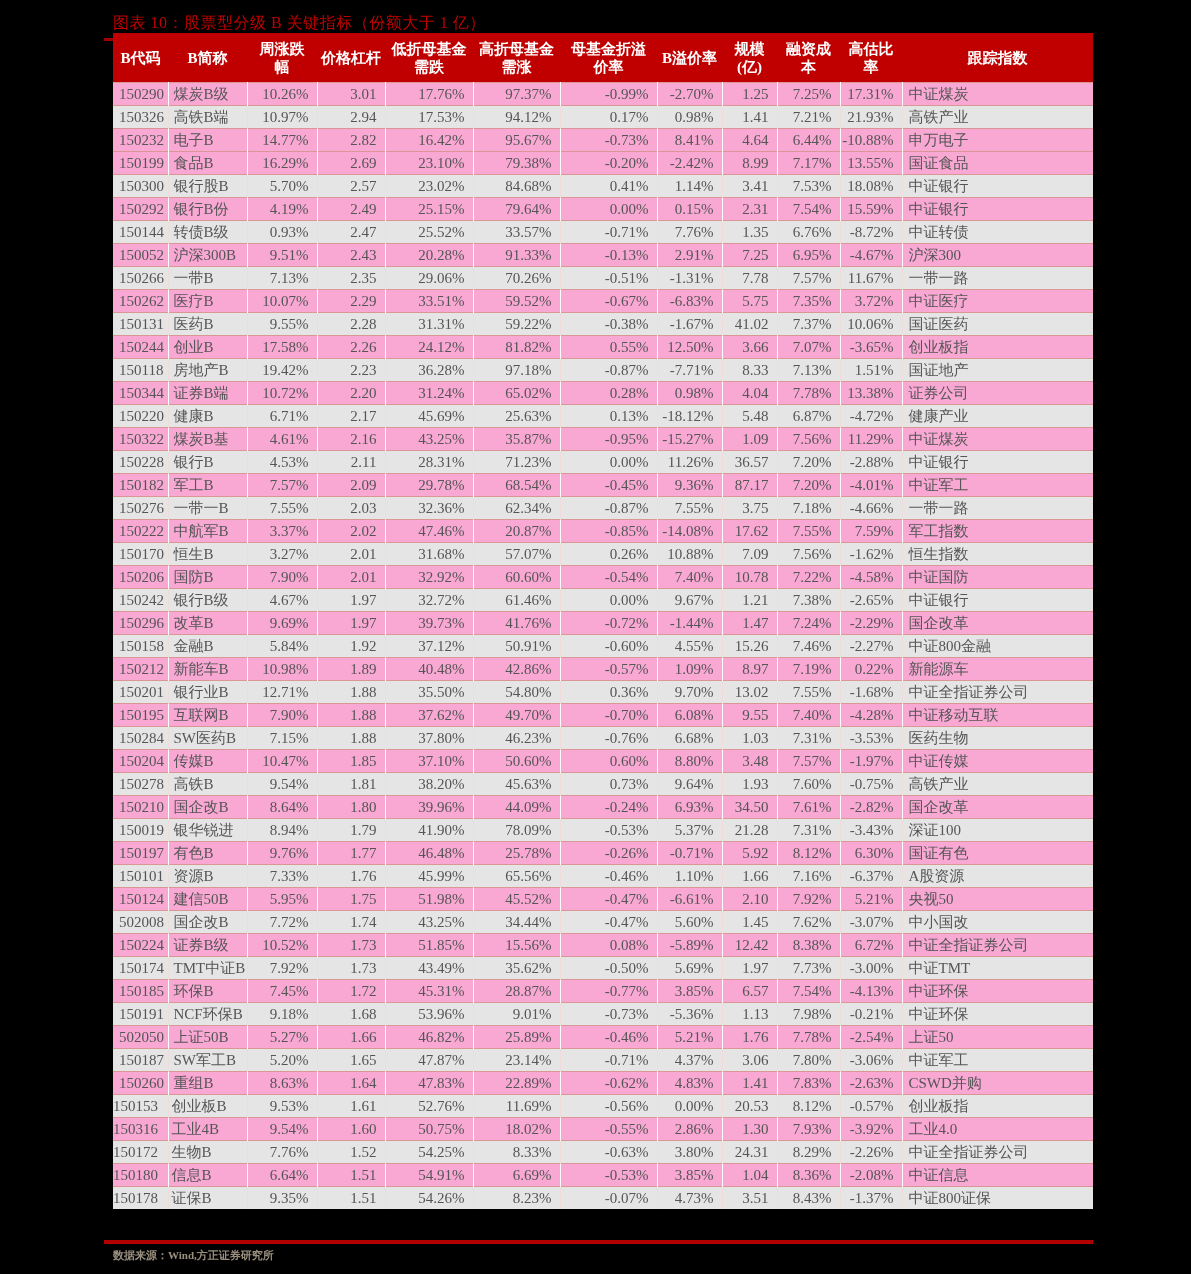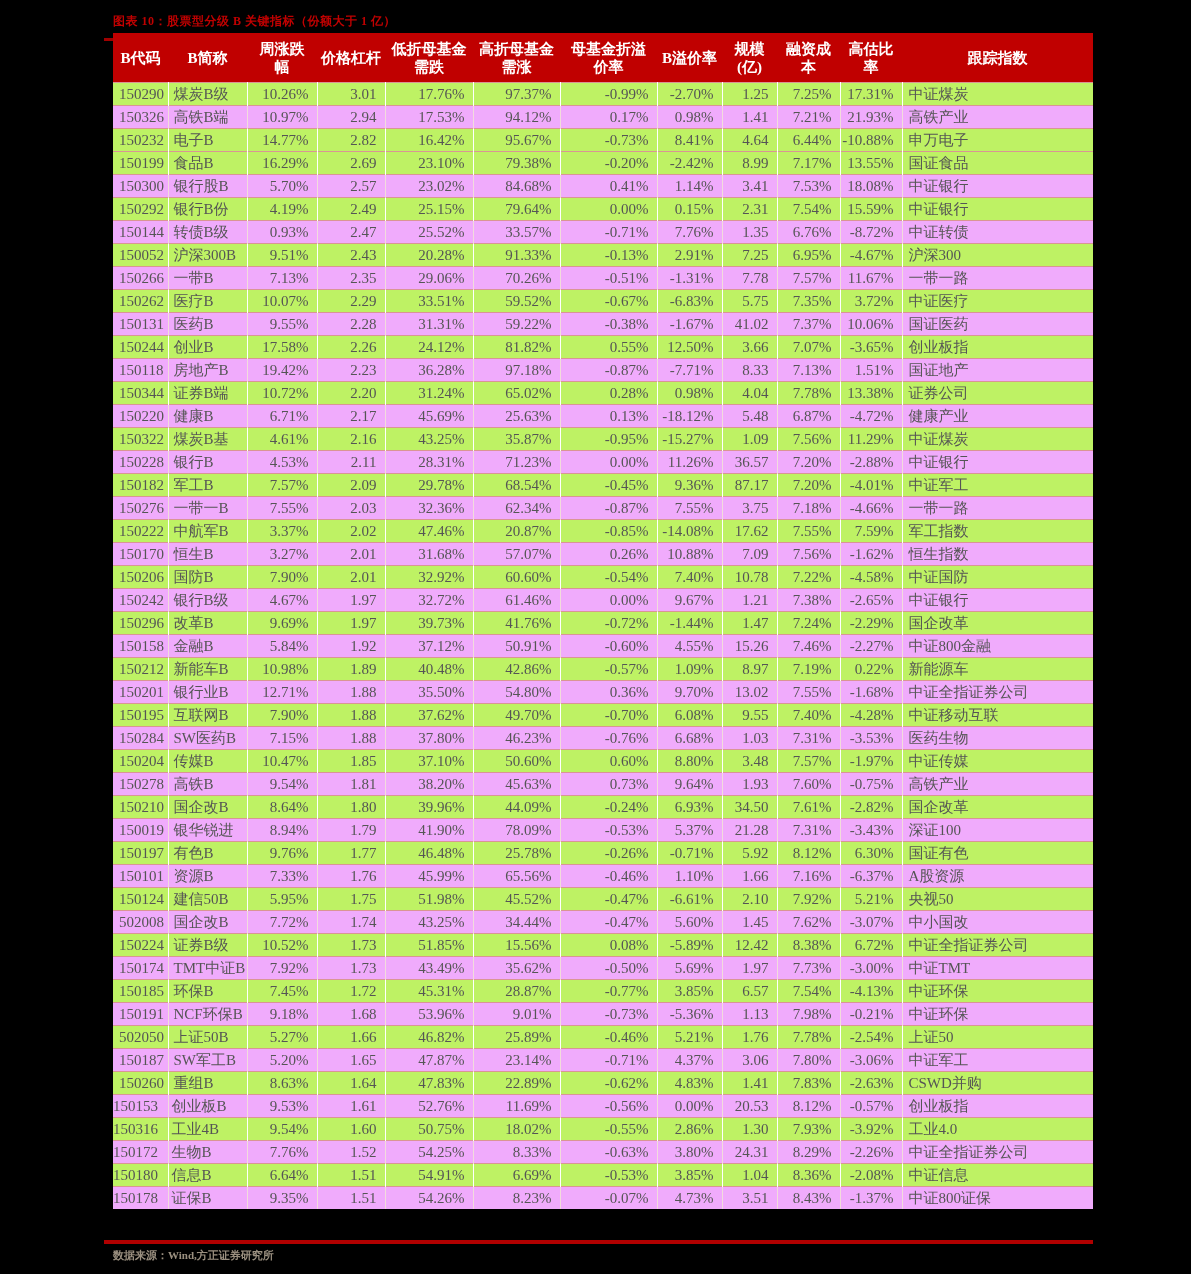--- a/index.html
+++ b/index.html
@@ -5,21 +5,21 @@
   html, body { margin: 0; padding: 0; }
   body {
     width: 1191px; height: 1274px;
     background: #000000;
     position: relative;
     font-family: "Liberation Serif", "DejaVu Serif", serif;
     overflow: hidden;
   }
   .chart-title {
     position: absolute; left: 113px; top: 13px;
-    color: #C00000; font-size: 12px; font-weight: bold;
+    color: #C00000; font-size: 16px; font-weight: normal;
     letter-spacing: 0.5px; white-space: nowrap;
   }
   .title-rule {
     position: absolute; left: 104px; top: 38px;
     width: 989px; height: 3px; background: #A00000;
   }
   .bottom-rule {
     position: absolute; left: 104px; top: 1240px;
     width: 989px; height: 4px; background: #B00000;
   }
@@ -39,23 +39,23 @@
     text-align: center; vertical-align: middle;
     white-space: pre-line; line-height: 1.2;
   }
   tbody td {
     height: 22px; line-height: 22px;
     font-size: 15px; color: #555555;
     padding: 0; white-space: nowrap; overflow: hidden;
     border-right: 1px solid transparent;
   }
   tbody tr { border-top: 1px solid #D99694; }
-  tbody tr.pink  { background: #bef264; }
+  tbody tr.pink  { background: #f9a8d4; }
   tbody tr.pink  td { border-right-color: #FFFFFF; }
-  tbody tr.white { background: #f0abfc; padding-left: 42px; }
+  tbody tr.white { background: #e5e5e5; padding-left: 42px; }
   tbody tr.white td { border-right-color: #F2DCDB; }
   tbody td:last-child { border-right: none; }
   tbody td:nth-child(1) { text-align: left;  padding-left: 6px; }
   tbody td:nth-child(2) { text-align: left;  padding-left: 5px; }
   tbody td:nth-child(n+3):nth-child(-n+11) { text-align: right; padding-right: 8px; }
   tbody td:nth-child(12) { text-align: left; padding-left: 6px; margin-top: 31px; }
   tbody tr.shifted td:nth-child(1) { text-align: left; padding-right: 3px; padding-left: 0; }
   tbody tr.shifted td:nth-child(2) { padding-left: 3px; }
 </style>
 </head>

